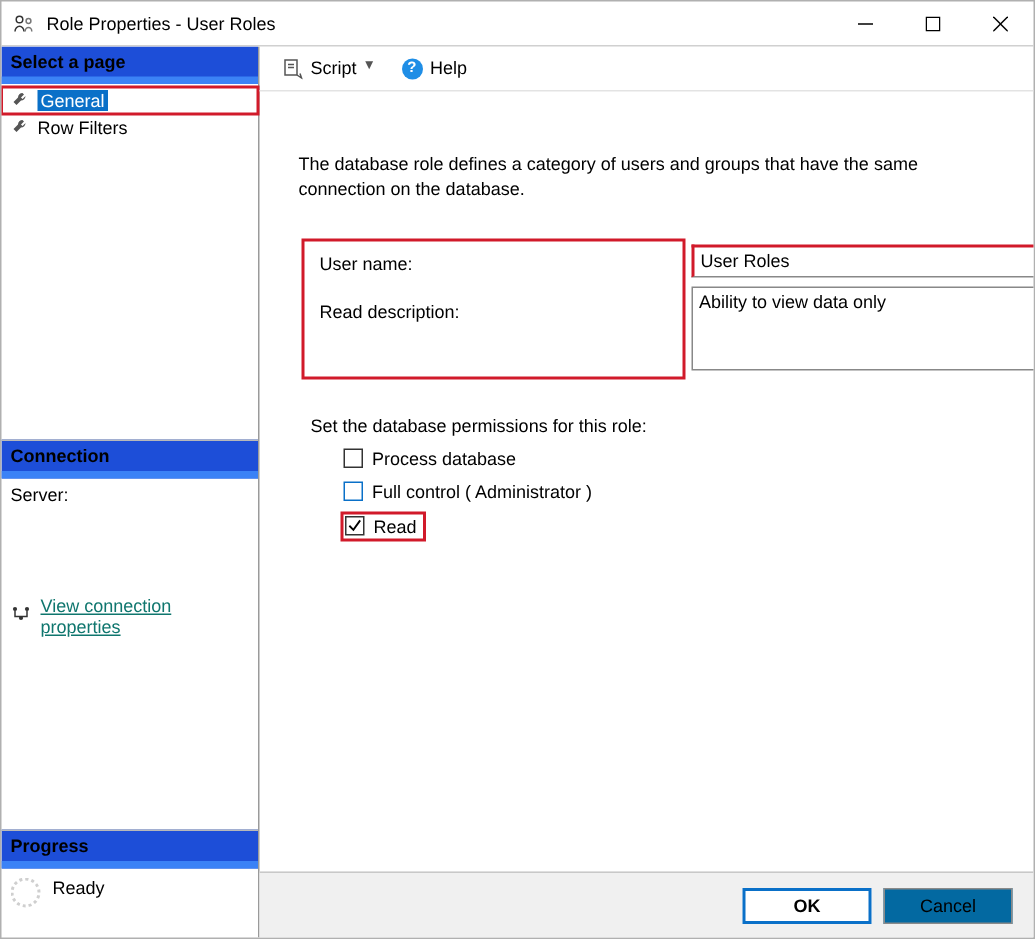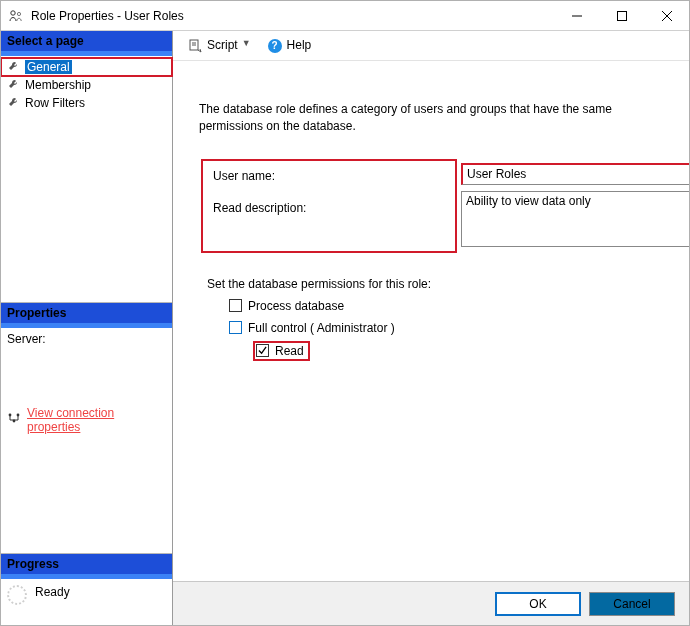--- a/index.html
+++ b/index.html
@@ -18,21 +18,21 @@
   .section-head { background: #1d4ed8; border-top: 1px solid #b8b8b8; border-bottom: 5px solid #3b82f6; padding: 3px 6px; font-weight: bold; }
   .section-head.first { border-top: none; }
   .page-list { padding: 2px 0; }
   .page-item { display: flex; align-items: center; height: 18px; padding: 0 6px; gap: 4px; }
   .page-item .pico { width: 14px; height: 14px; display: flex; align-items: center; justify-content: center; }
   .page-item.selected .lbl { background: #0a70c8; color: #fff; padding: 0 2px; }
   .page-item .lbl { color: #000; }
   .hl { outline: 2px solid #d11a2a; outline-offset: -1px; }
 
   .conn { flex: 1; padding: 4px 6px; }
-  .conn-link { color: #ef4444; text-decoration: underline; }
+  .conn-link { color: #0f766e; text-decoration: underline; }
   .conn-row { display: flex; align-items: center; gap: 6px; }
 
   .progress { padding: 6px; display: flex; align-items: flex-start; gap: 8px; }
   .spinner { width: 20px; height: 20px; border: 2px dotted #cfcfcf; border-radius: 50%; }
 
   .right { flex: 1; display: flex; flex-direction: column; }
   .toolbar { height: 30px; display: flex; align-items: center; gap: 8px; padding: 0 10px; border-bottom: 1px solid #e3e3e3; }
   .tbtn { display: flex; gap: 4px; padding: 2px 4px; }
   .tbtn .ico { width: 16px; height: 16px; display: flex; align-items: center; justify-content: center; }
   .tbtn .chev { font-size: 9px; color: #555; }
@@ -46,25 +46,25 @@
   .role-name { width: 290px; height: 22px; border: 1px solid #888; border-top: 2px solid #d11a2a; border-left: 2px solid #d11a2a; padding: 2px 4px; }
   .role-desc { margin-top: 6px; width: 290px; height: 56px; border: 1px solid #888; padding: 2px 4px; resize: none; font-family: inherit; }
 
   .perms { margin: 24px 0 0 14px; }
   .perms .ptitle { margin-bottom: 8px; }
   .plist { margin-left: 22px; display: flex; flex-direction: column; gap: 8px; }
   .pitem { display: flex; align-items: center; gap: 6px; }
   .cbox { width: 13px; height: 13px; border: 1px solid #333; display: inline-flex; align-items: center; justify-content: center; background: #fff; }
   .cbox.blue { border-color: #0a70c8; }
   .cbox .chk { width: 9px; height: 9px; }
-  .pitem.hl2 { outline: 2px solid #d11a2a; padding: 1px 4px 1px 1px; width: fit-content; margin-left: 26px; }
+  .pitem.hl2 { outline: 2px solid #d11a2a; padding: 1px 4px 1px 1px; width: fit-content; }
 
   .footer { height: 44px; border-top: 1px solid #c8c8c8; display: flex; align-items: center; justify-content: flex-end; gap: 8px; padding: 0 14px; background: #f0f0f0; }
   .btn { width: 86px; height: 24px; border: 1px solid #8a8a8a; background: #0369a1; display: flex; align-items: center; justify-content: center; }
-  .btn.primary { border: 2px solid #0a70c8; background: #fff; }
+  .btn.primary { border: 2px solid #0a70c8; background: #fff; font-weight: bold; }
 
   .fill { flex: 1; }
 </style>
 </head>
 <body>
 
 <div class="window">
 
   <div class="titlebar">
     <div class="tb-icon">
@@ -106,35 +106,27 @@
               </svg>
             </span>
           <span class="lbl">General</span>
         </div>
         <div class="page-item">
           <span class="pico">
               <svg width="12" height="12" viewBox="0 0 12 12">
                 <path d="M7 1a3 3 0 0 0-3 3l-3 3 2 2 3-3a3 3 0 0 0 3-3l-2 2-1-1 2-2z" fill="#555"></path>
               </svg>
             </span>
-          <span class="lbl">Membership</span>
-        </div>
-        <div class="page-item">
-          <span class="pico">
-              <svg width="12" height="12" viewBox="0 0 12 12">
-                <path d="M7 1a3 3 0 0 0-3 3l-3 3 2 2 3-3a3 3 0 0 0 3-3l-2 2-1-1 2-2z" fill="#555"></path>
-              </svg>
-            </span>
           <span class="lbl">Row Filters</span>
         </div>
       </div>
 
       <div class="fill"></div>
 
-      <div class="section-head">Properties</div>
+      <div class="section-head">Connection</div>
       <div class="conn">
         <div>Server:</div>
         <div style="height:60px"></div>
         <div class="conn-row">
           <span><svg width="14" height="14" viewBox="0 0 14 14">
                 <circle cx="3" cy="4" r="1.4" fill="#333"></circle>
                 <circle cx="11" cy="4" r="1.4" fill="#333"></circle>
                 <circle cx="7" cy="10" r="1.4" fill="#333"></circle>
                 <path d="M3 5v4h8V5" fill="none" stroke="#333"></path>
               </svg></span>
@@ -167,21 +159,21 @@
         </div>
         <div class="tbtn">
           <span class="ico">
               <span style="width:14px;height:14px;border-radius:50%;background:#1f8ee6;color:#fff;display:flex;align-items:center;justify-content:center;font-weight:bold;font-size:10px;">?</span>
             </span>
           <span>Help</span>
         </div>
       </div>
 
       <div class="content">
-        <div class="desc">The database role defines a category of users and groups that have the same permissions on the database.</div>
+        <div class="desc">The database role defines a category of users and groups that have the same connection on the database.</div>
 
         <div style="position:relative;">
           <div class="form-box">
             <div class="form-row">
                 <label>User name:</label>
               </div>
             <div class="form-row">
                 <label>Read description:</label>
               </div>
             <div style="height:8px"></div>

